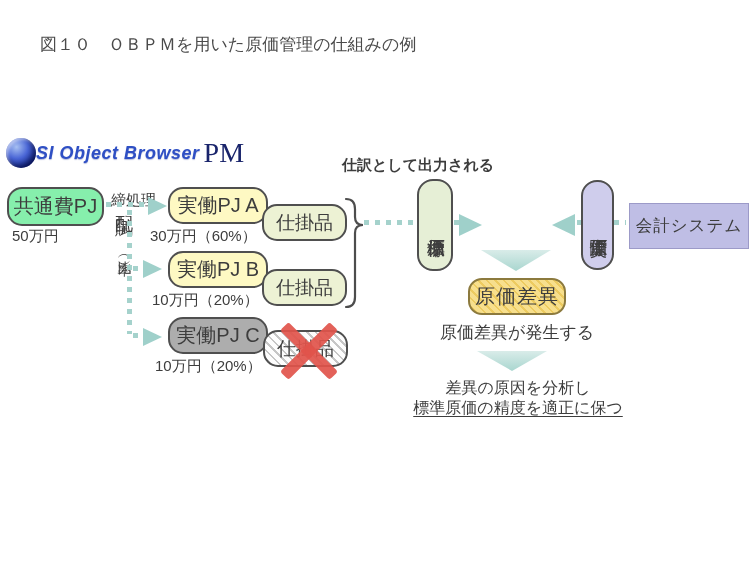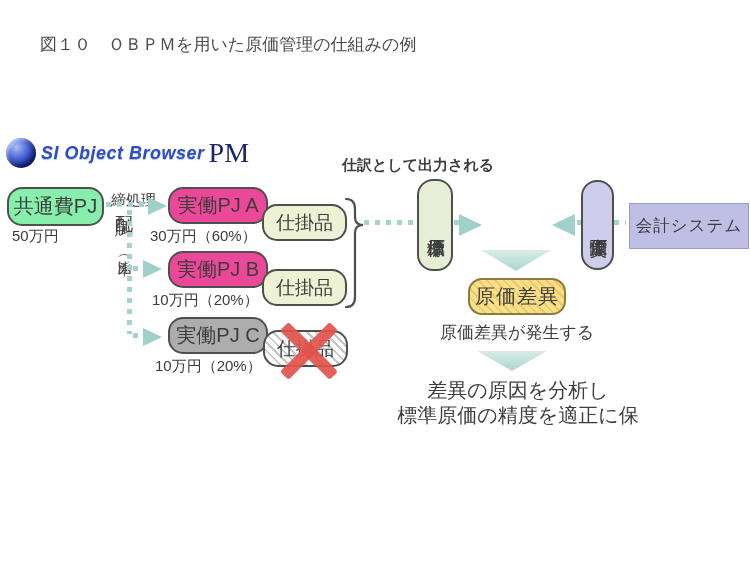--- a/index.html
+++ b/index.html
@@ -8,28 +8,28 @@
     font-family:"Liberation Sans",sans-serif;color:#3d3d3d;
   }
   .abs{position:absolute;}
   
   .fig-title{left:40px;top:33px;font-size:17px;color:#4a4a4a;}
   
   .logo{left:6px;top:137px;display:flex;align-items:center;height:32px;}
   .globe{width:30px;height:30px;border-radius:50%;
     background:radial-gradient(circle at 35% 30%,#a7c0f2 0%,#4a66d6 40%,#15298f 75%,#0a1b66 100%);
     box-shadow:inset -3px -3px 5px rgba(0,0,30,.45), inset 2px 2px 3px rgba(255,255,255,.5);}
-  .brand{margin-left:5px;font-size:18px;font-weight:bold;font-style:italic;color:#2e4fc4;
+  .brand{font-size:18px;font-weight:bold;font-style:italic;color:#2e4fc4;
     letter-spacing:.5px;text-shadow:0 1px 1px rgba(40,60,160,.35);white-space:nowrap;}
   .product{margin-left:4px;font-family:"Liberation Serif",serif;font-size:28px;color:#19246b;line-height:1;}
   
   .node{display:flex;align-items:center;justify-content:center;border:2px solid #4f4f4f;
     box-sizing:border-box;border-radius:15px;font-size:20px;white-space:nowrap;}
   .common{left:7px;top:187px;width:97px;height:39px;background:#86efac;}
-  .pj{width:100px;height:37px;background:#ec4899;}
+  .pj{width:100px;height:37px;background:#fef9c3;}
   .pj-a{left:168px;top:187px;}
   .pj-b{left:168px;top:251px;}
   .pj-c{left:168px;top:317px;background:#adadad;}
   .wip{width:85px;height:37px;background:#edf2d4;font-size:19px;}
   .wip-a{left:262px;top:204px;}
   .wip-b{left:262px;top:269px;}
   .wip-c{left:263px;top:330px;background:repeating-linear-gradient(45deg,#fdfdfd 0 4px,#c6c6c6 4px 6px);}
   .amount{font-size:15px;color:#3d3d3d;white-space:nowrap;}
   .small-label{font-size:15px;color:#3d3d3d;white-space:nowrap;}
   
@@ -57,21 +57,21 @@
   .arr-l-big{width:0;height:0;border-top:11px solid transparent;border-bottom:11px solid transparent;border-right:23px solid #9fd0ca;}
   .tri-down{clip-path:polygon(0 0,100% 0,50% 100%);background:linear-gradient(180deg,#d9ece9,#a9d6cf);}
   
   .xmark{left:282px;top:325px;width:54px;height:52px;}
   .xmark::before,.xmark::after{content:"";position:absolute;left:-8px;top:20px;width:70px;height:12px;
     background:#e1544b;border-radius:3px;opacity:.92;}
   .xmark::before{transform:rotate(45deg);}
   .xmark::after{transform:rotate(-45deg);}
   
   .note{font-size:17px;color:#3d3d3d;white-space:nowrap;}
-  .analysis{left:393px;top:378px;width:250px;text-align:center;font-size:20px;line-height:1.25;}
+  .analysis{left:393px;top:378px;width:250px;text-align:center;font-size:16px;line-height:1.25;}
   .underlined{text-decoration:underline;text-underline-offset:3px;}
 </style>
 </head>
 <body>
 
 <div id="canvas">
 
   <div class="abs fig-title">図１０　ＯＢＰＭを用いた原価管理の仕組みの例</div>
 
   <div class="abs logo">

